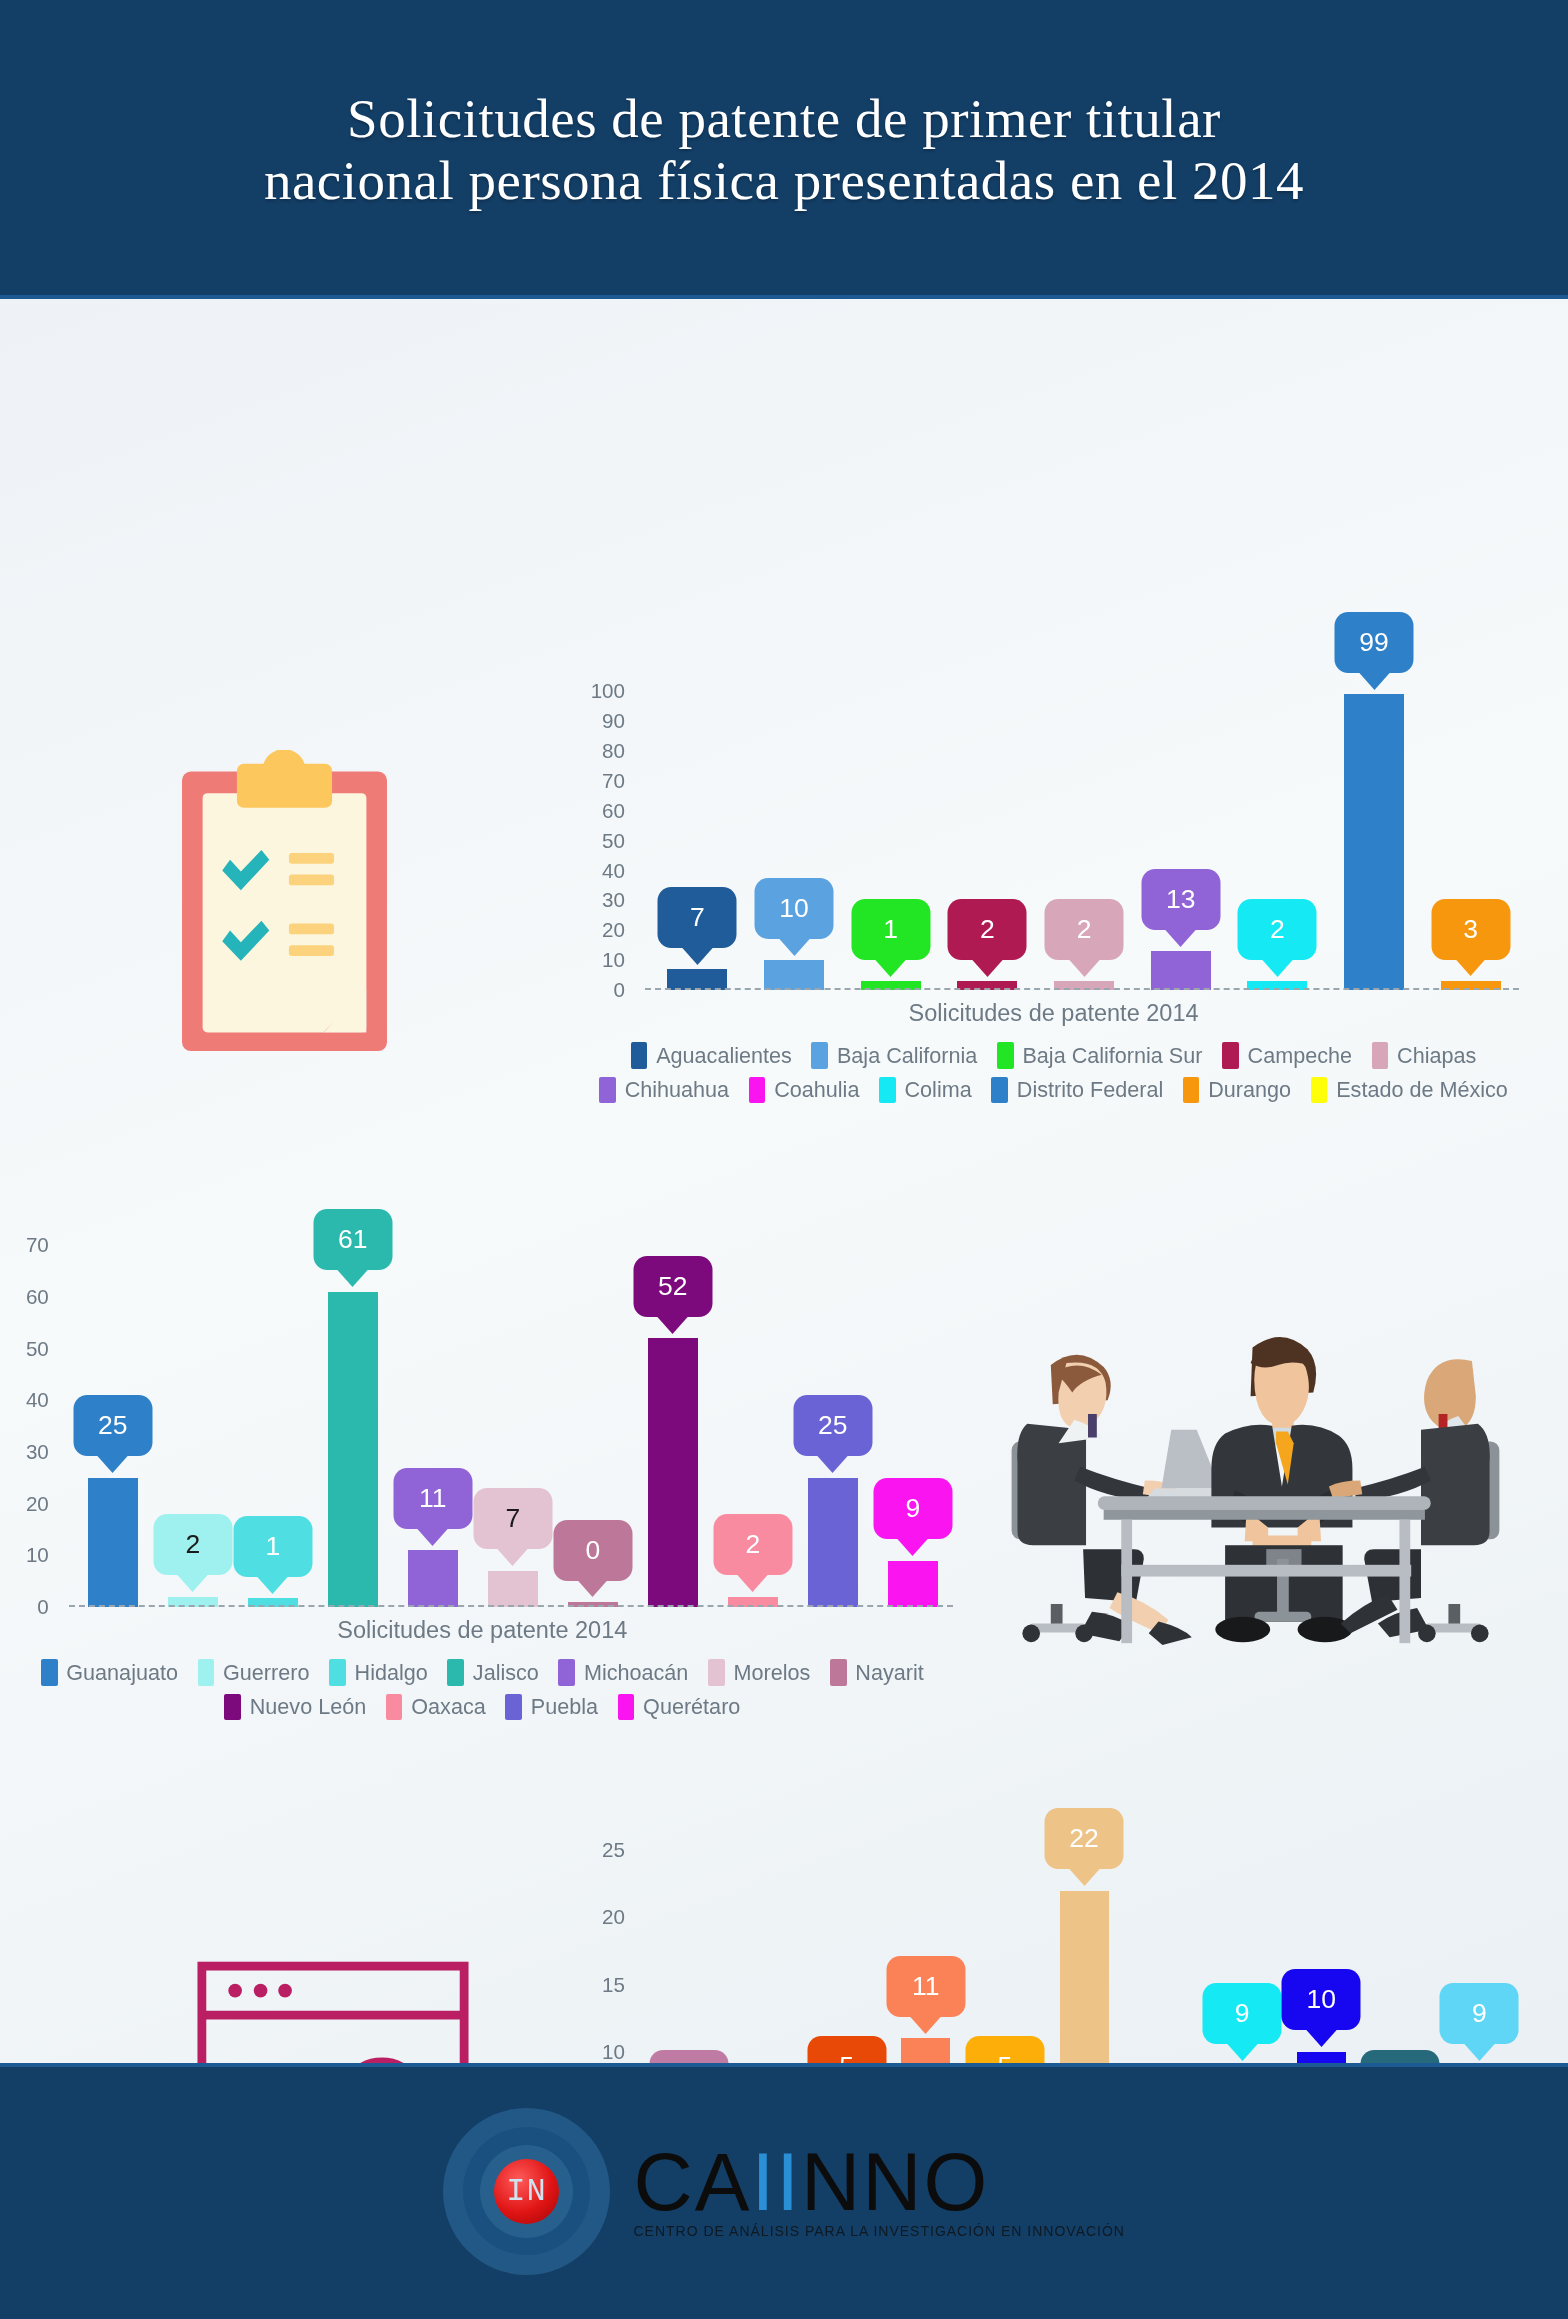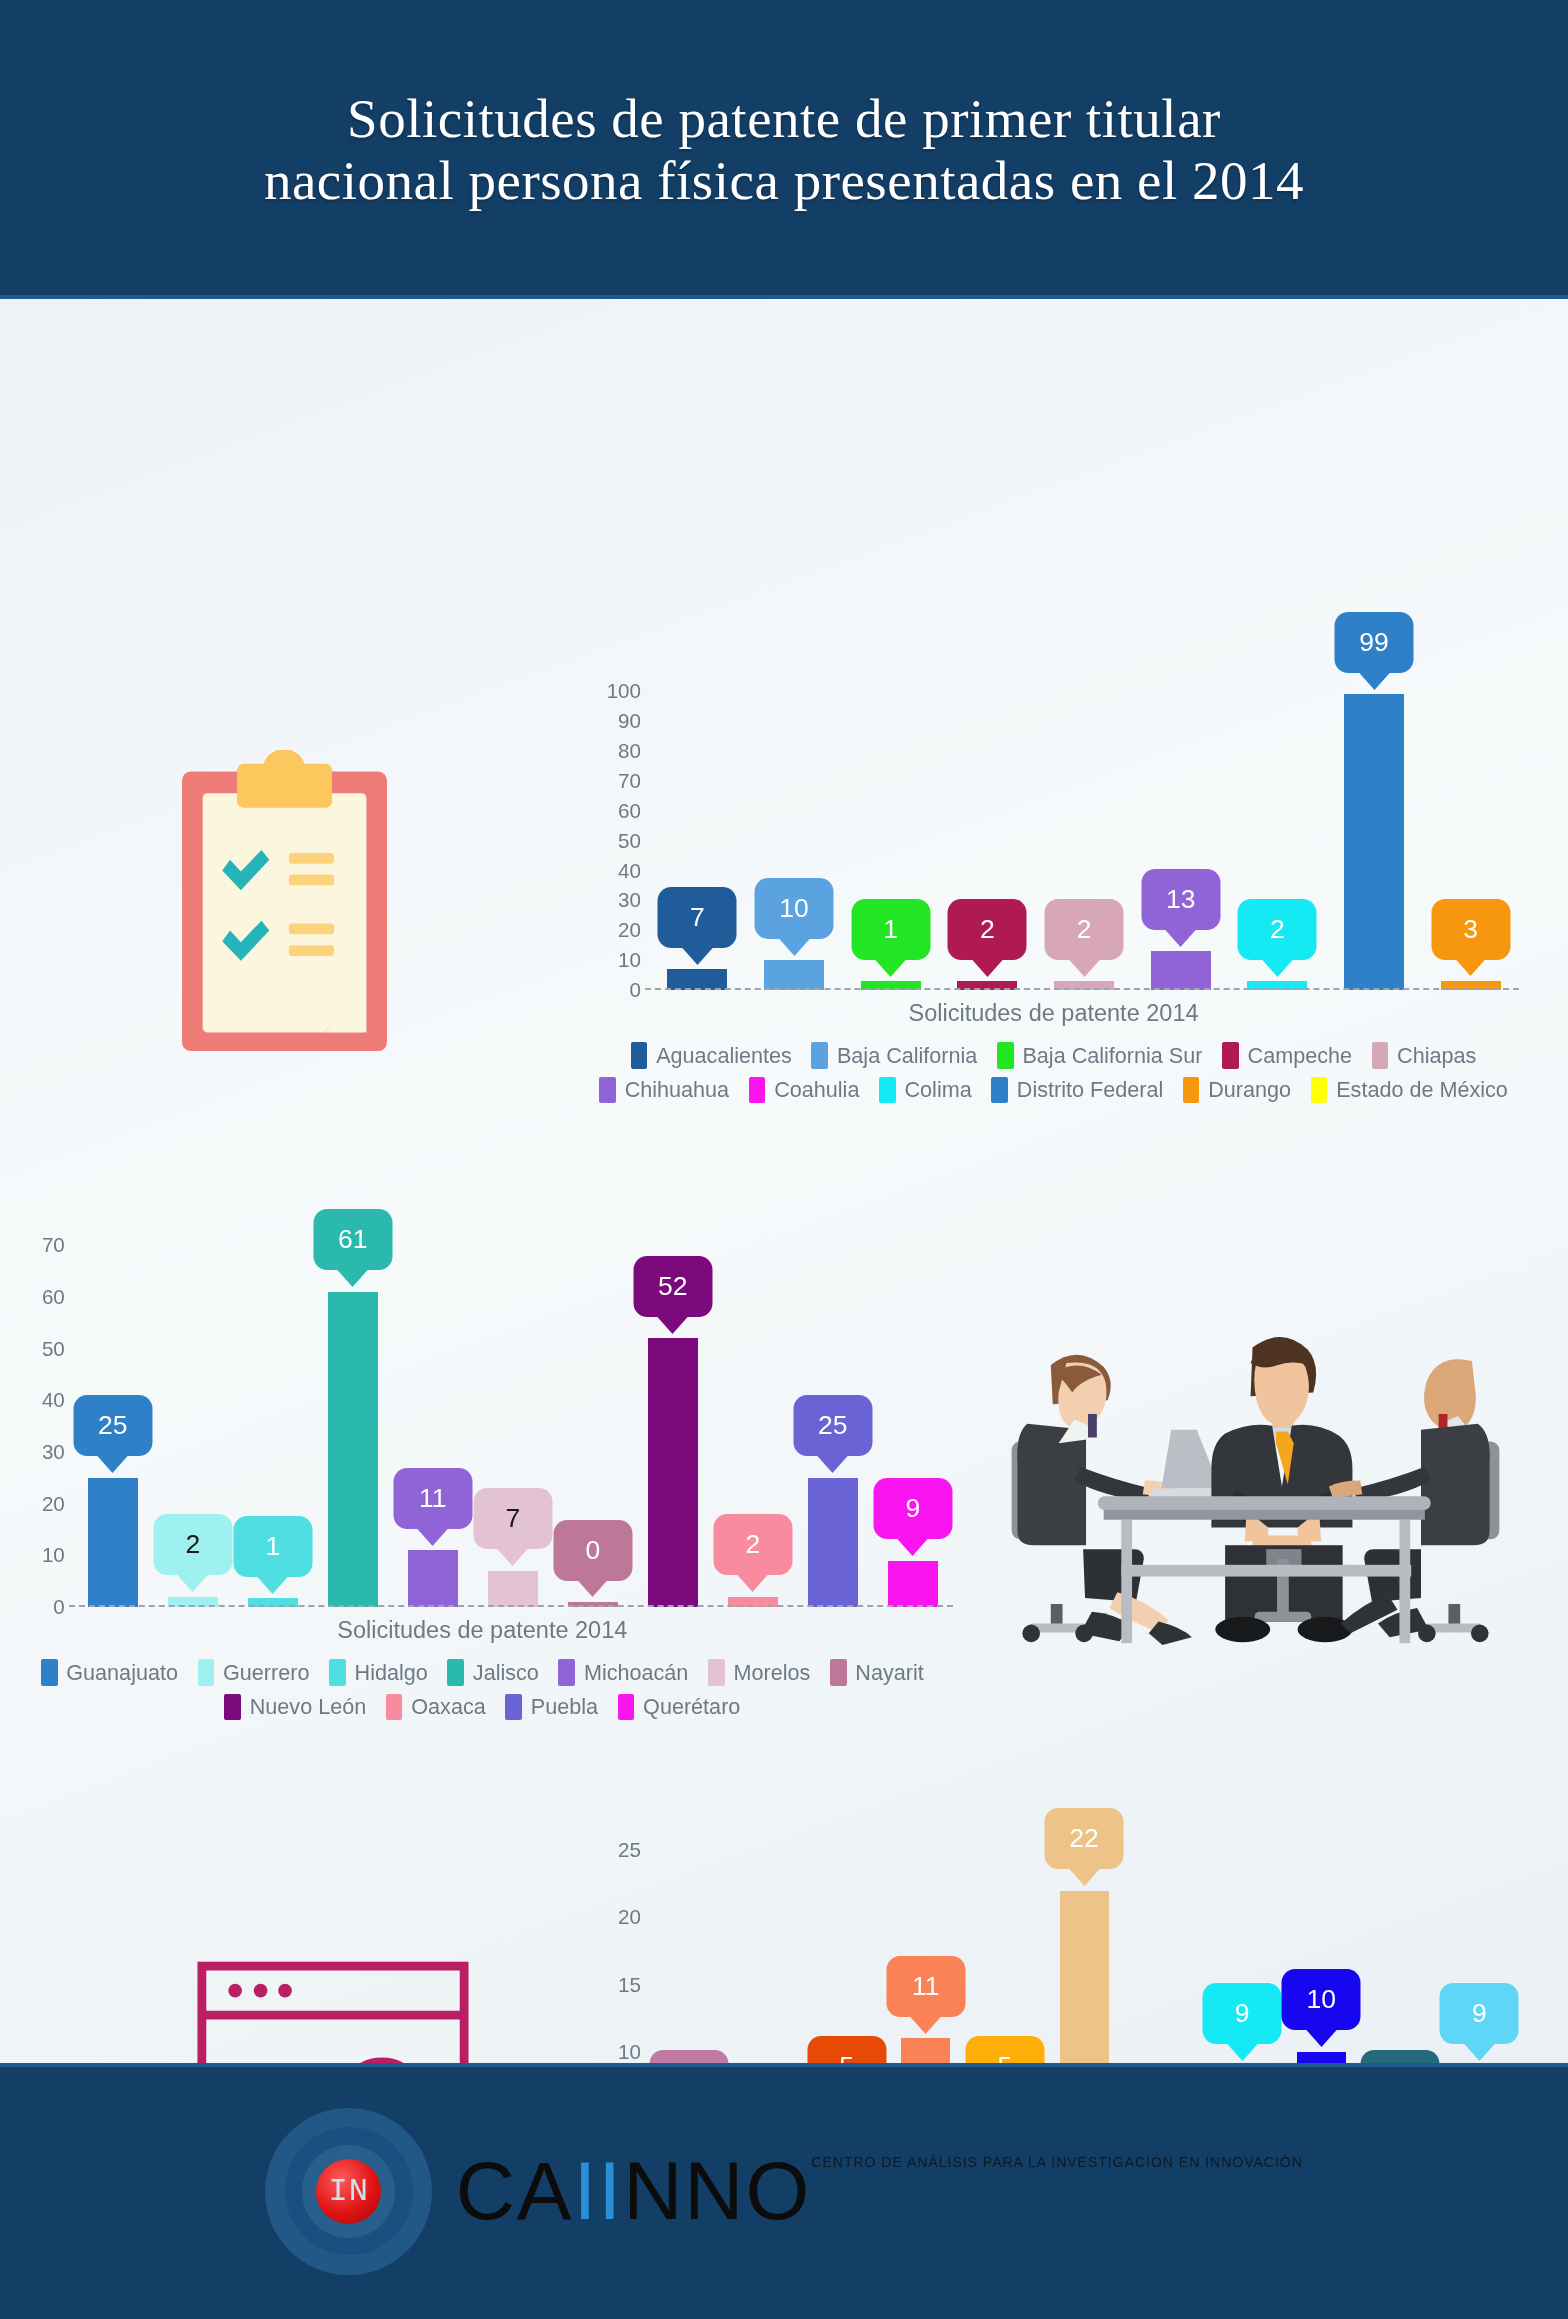--- a/index.html
+++ b/index.html
@@ -44,21 +44,21 @@
 
   
   .chart-block { position: absolute; }
   .plot { position: relative; }
   .axis-labels {
     position: absolute; left: 0; top: 0;
     height: 100%; width: 53px;
     color: #6d7a85; font-size: 20.6px; text-align: right;
   }
   .axis-labels span {
-    position: absolute; right: 0; transform: translateY(-50%);
+    position: absolute; right: 16px; transform: translateY(-50%);
     white-space: nowrap;
   }
   .baseline {
     position: absolute; left: 57px; right: 0; bottom: 0;
     border-top: 2.9px dashed #9aa6ae;
   }
   .bars {
     position: absolute; left: 61px; right: 0; bottom: 0; top: 0;
     display: flex; align-items: flex-end;
   }
@@ -120,21 +120,21 @@
     position:absolute; inset:37px; border-radius:50%;
     background: #2a6490; opacity:.8;
   }
   .logo-core {
     position:absolute; inset:51px; border-radius:50%;
     background: radial-gradient(circle at 38% 32%, #ff5a5a 0%, #e01414 55%, #9d0606 100%);
     display:flex; align-items:center; justify-content:center;
     color:#cfe2ef; font-size:32px; letter-spacing:1px;
     font-family:Liberation Mono, monospace;
   }
-  .logo-text-wrap { display:flex; flex-direction:row; }
+  .logo-text-wrap { display:flex; flex-direction:column; }
   .logo-word { font-size: 82px; letter-spacing: 2px; line-height: .96; }
   .logo-word .blk { color:#0c0c0c; }
   .logo-word .blu { color:#2a8fd4; }
   .logo-sub {
     color:#0e1a24; font-size:14px; letter-spacing:1px;
     margin-top:2px;
   }
 
   
   .clipboard { position:absolute; }

